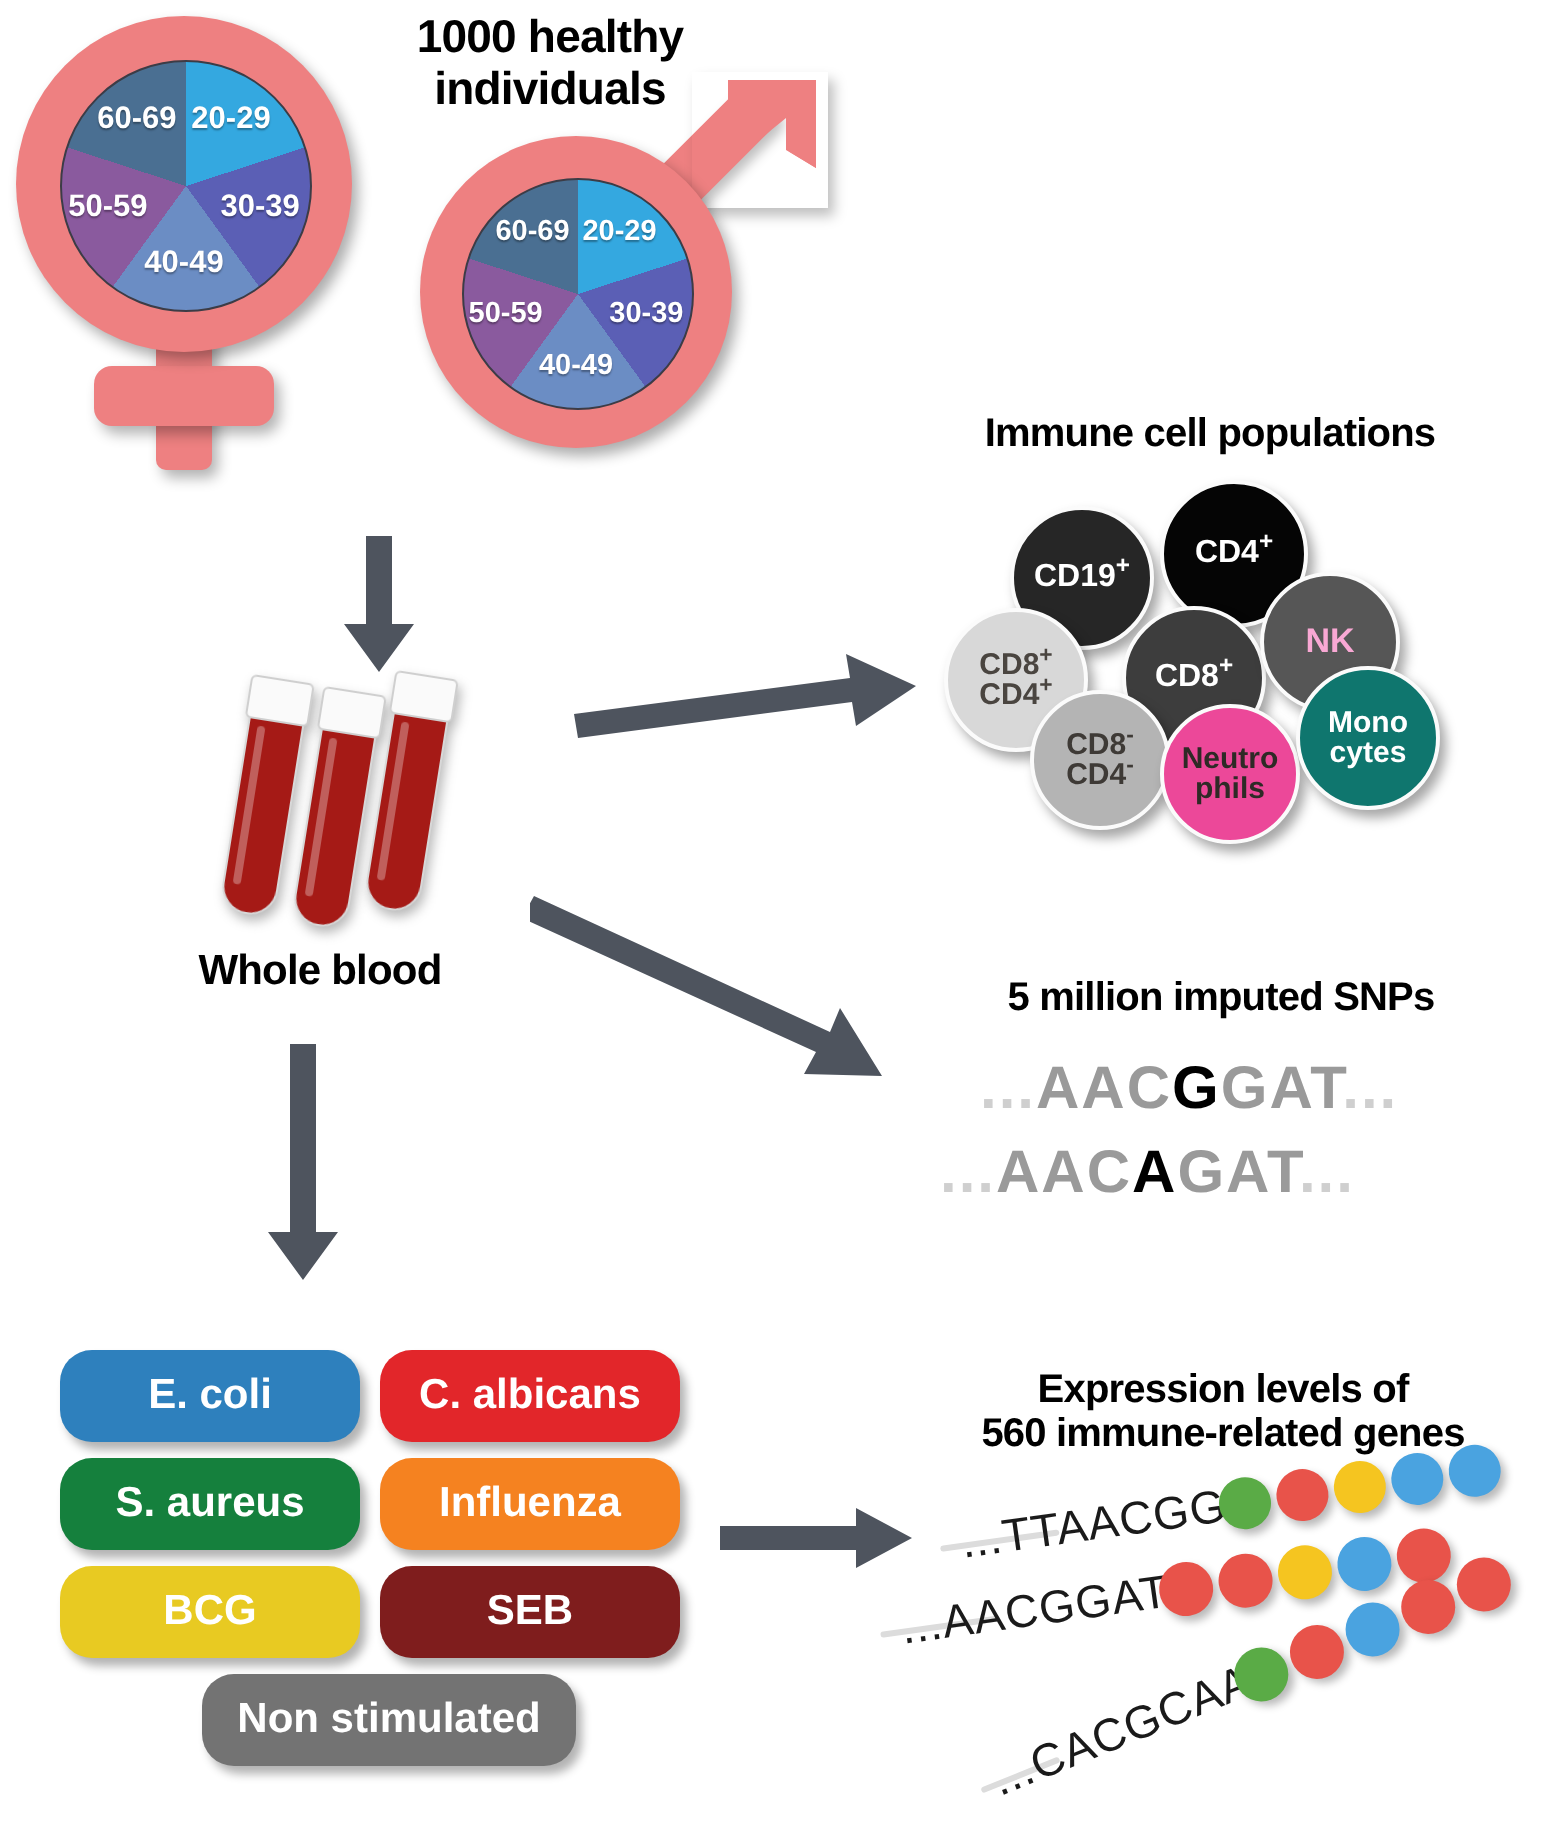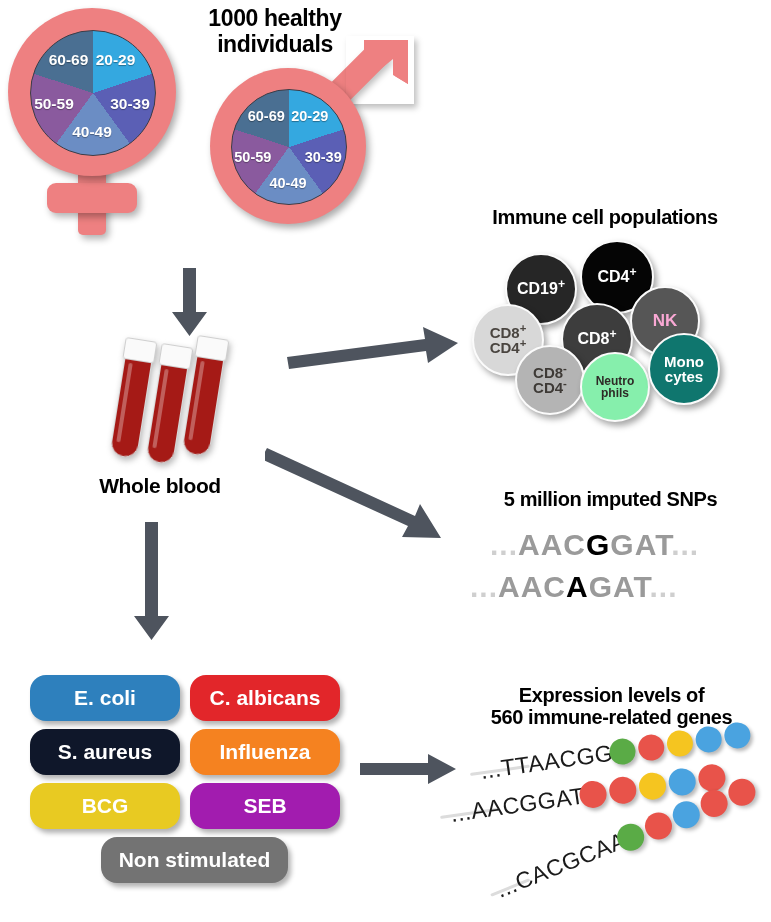--- a/index.html
+++ b/index.html
@@ -178,51 +178,51 @@
     </div>
     <div class="cell" style="left: 561px; top: 303px; width: 72px; height: 72px; background: rgb(61, 61, 61); color: rgb(255, 255, 255); font-size: 16px; z-index: 4;">
       <div>CD8<sup>+</sup></div>
     </div>
     <div class="cell" style="left: 630px; top: 286px; width: 70px; height: 70px; background: rgb(86, 86, 86); color: #f9a8d4; font-size: 17px; z-index: 5;">
       <div>NK</div>
     </div>
     <div class="cell" style="left: 515px; top: 345px; width: 70px; height: 70px; background: rgb(180, 180, 180); color: rgb(62, 58, 54); font-size: 15px; z-index: 6;">
       <div>CD8<sup>-</sup><br>CD4<sup>-</sup></div>
     </div>
-    <div class="cell" style="left: 580px; top: 352px; width: 70px; height: 70px; background: #86efac; color: rgb(46, 42, 38); font-size: 12px; z-index: 7;">
+    <div class="cell" style="left: 580px; top: 352px; width: 70px; height: 70px; background: #ec4899; color: rgb(46, 42, 38); font-size: 15px; z-index: 7;">
       <div>Neutro<br>phils</div>
     </div>
     <div class="cell" style="left: 648px; top: 333px; width: 72px; height: 72px; background: #0f766e; color: rgb(255, 255, 255); font-size: 15px; z-index: 8;">
       <div>Mono<br>cytes</div>
     </div>
   </div>
 
 <div class="abs bold-title" style="left:450px;top:488px;width:321px;font-size:20px;">5 million imputed SNPs</div>
 <div class="abs" id="snp-rows" style="left:470px;top:528px;width:280px;height:90px;">
     <div class="snp-row" style="left: 0px; top: 0px; font-size: 30px; margin-left: 20px;"><span class="dots">...</span><span class="mid">AAC</span><b class="var">G</b><span class="mid">GAT</span><span class="dots">...</span></div>
     <div class="snp-row" style="left: 0px; top: 42px; font-size: 30px;"><span class="dots">...</span><span class="mid">AAC</span><b class="var">A</b><span class="mid">GAT</span><span class="dots">...</span></div>
   </div>
 
 <div class="abs" id="stimuli-grid" style="left:30px;top:675px;width:320px;height:220px;">
     <div class="stim" style="left: 0px; top: 0px; width: 150px; height: 46px; background: rgb(46, 128, 189); font-size: 21px;">
       <span>E. coli</span>
     </div>
     <div class="stim" style="left: 160px; top: 0px; width: 150px; height: 46px; background: rgb(226, 38, 42); font-size: 21px;">
       <span>C. albicans</span>
     </div>
-    <div class="stim" style="left: 0px; top: 54px; width: 150px; height: 46px; background: #0f172a; font-size: 21px;">
+    <div class="stim" style="left: 0px; top: 54px; width: 150px; height: 46px; background: #15803d; font-size: 21px;">
       <span>S. aureus</span>
     </div>
     <div class="stim" style="left: 160px; top: 54px; width: 150px; height: 46px; background: rgb(245, 130, 32); font-size: 21px;">
       <span>Influenza</span>
     </div>
     <div class="stim" style="left: 0px; top: 108px; width: 150px; height: 46px; background: rgb(232, 202, 34); font-size: 21px;">
       <span>BCG</span>
     </div>
-    <div class="stim" style="left: 160px; top: 108px; width: 150px; height: 46px; background: #a21caf; font-size: 21px; text-align: right;">
+    <div class="stim" style="left: 160px; top: 108px; width: 150px; height: 46px; background: #7f1d1d; font-size: 21px; text-align: right;">
       <span>SEB</span>
     </div>
     <div class="stim" style="left: 71px; top: 162px; width: 187px; height: 46px; background: #737373; font-size: 21px;">
       <span>Non stimulated</span>
     </div>
   </div>
 
 <svg class="arrow" style="left:358px;top:752px;" width="100" height="34" viewBox="0 0 100 34">
   <path d="M2 11 h68 V2 L98 17 L70 32 v-9 H2 Z" fill="#4e545e"></path>
 </svg>

